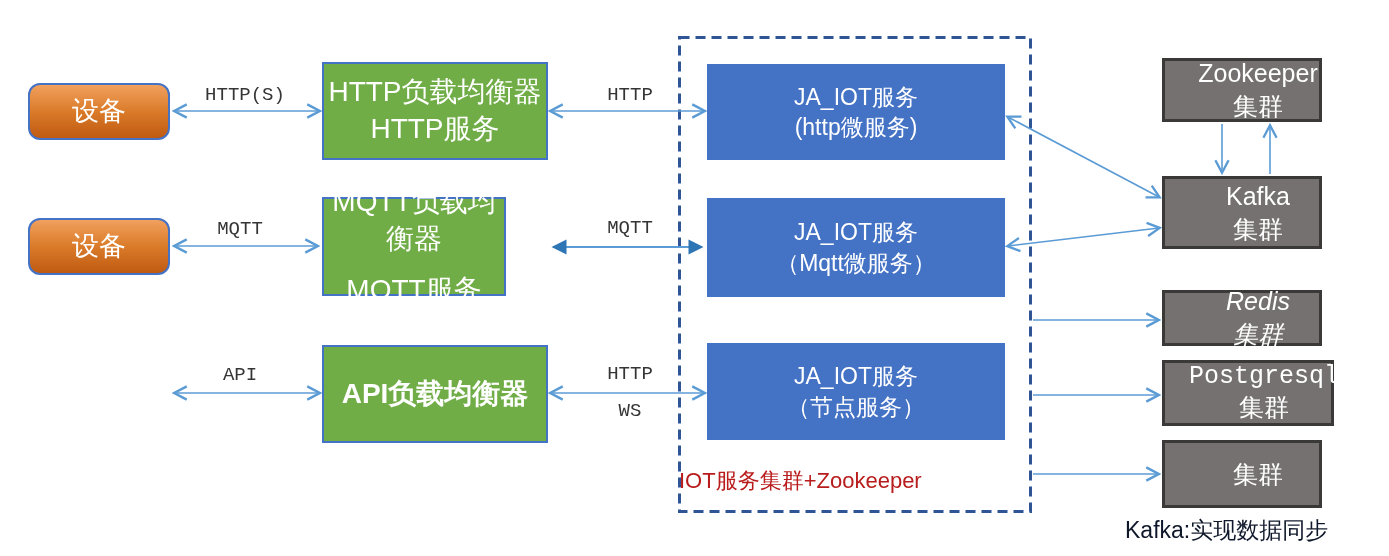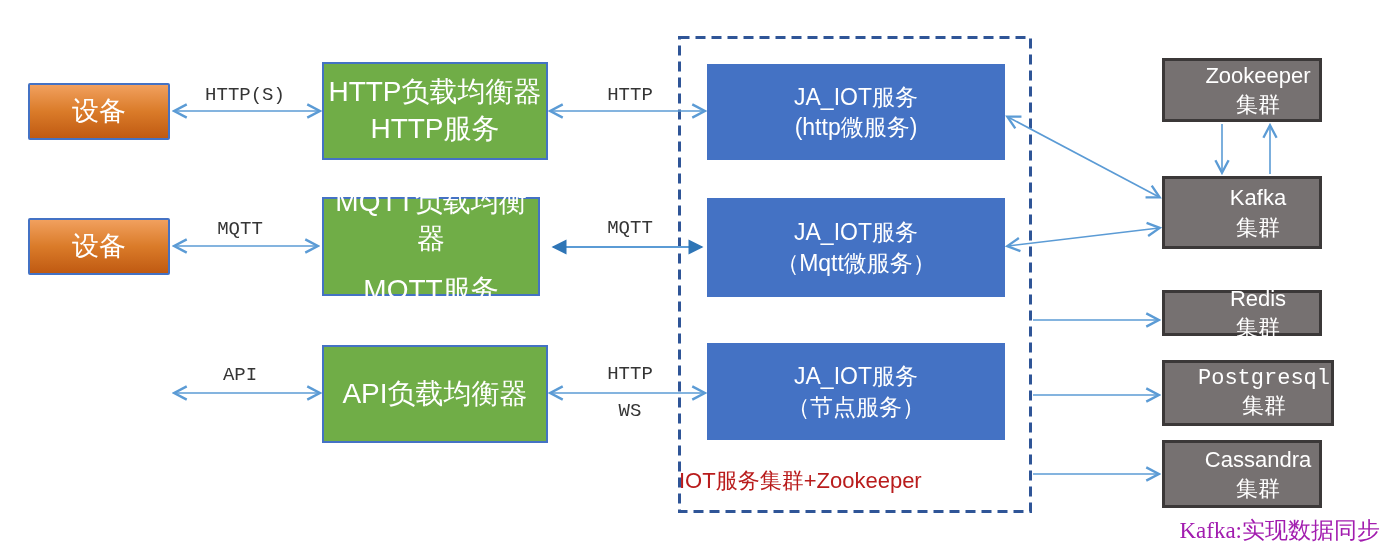--- a/index.html
+++ b/index.html
@@ -2,27 +2,27 @@
 <html style="--c-orange-top: #F1A05E; --c-orange-bottom: #C05A12; --c-green: #70AD47; --c-blue: #4472C4; --c-gray: #767171; --c-gray-border: #3B3838; --c-node-border: #4472C4; --c-arrow: #5B9BD5; --c-arrow-filled: #2E75B6; --c-dashed-border: #2F5597;"><head>
 <meta charset="utf-8">
 <style>
   html,body{margin:0;padding:0;background:#fff;font-family:"Liberation Sans","DejaVu Sans",sans-serif;}
   .canvas{position:relative;width:1389px;height:556px;background:#fff;overflow:hidden;}
   .arrow-layer{position:absolute;left:0;top:0;width:1389px;height:556px;}
   .node{position:absolute;display:flex;flex-direction:column;align-items:center;justify-content:center;
         color:#fff;text-align:center;box-sizing:border-box;line-height:1.32;}
   .node span{display:block;}
   .orange{background:linear-gradient(180deg,var(--c-orange-top,#F1A05E) 0%,#DA7B29 50%,var(--c-orange-bottom,#C05A12) 100%);
-          border:2px solid var(--c-node-border,#4472C4);font-size:27px;border-radius:2px;}
+          border:2px solid var(--c-node-border,#4472C4);font-size:27px;border-radius:12px;}
   .green{background:var(--c-green,#70AD47);border:2px solid var(--c-node-border,#4472C4);font-size:28px;}
   .blue{background:var(--c-blue,#4472C4);font-size:23px;}
-  .gray{background:var(--c-gray,#767171);border:3px solid var(--c-gray-border,#3B3838);font-size:22px;padding-left:32px;}
+  .gray{background:var(--c-gray,#767171);border:3px solid var(--c-gray-border,#3B3838);font-size:25px;padding-left:32px;}
   .edge-label{position:absolute;font-size:19px;color:#353535;text-align:center;font-family:Liberation Mono, monospace;}
   .cluster-label{position:absolute;font-size:22px;color:#b91c1c;text-align:left;}
-  .footnote{position:absolute;font-size:23px;color:#a21caf;text-align:right;font-family:Liberation Serif, serif;}
+  .footnote{position:absolute;font-size:23px;color:#0f172a;text-align:left;}
 </style>
 </head>
 <body>
 
 <div class="canvas">
 
   <svg class="arrow-layer" viewBox="0 0 1389 556">
     <defs>
       <marker id="vopen" viewBox="0 0 12 12" refX="10" refY="6" markerWidth="11" markerHeight="11" orient="auto-start-reverse">
         <path d="M2,1.5 L10.5,6 L2,10.5" fill="none" stroke="#5B9BD5" stroke-width="1.6"></path>
@@ -57,25 +57,25 @@
     <span>设备</span>
   </div>
   <div class="node orange" style="left:28px;top:218px;width:142px;height:57px;">
     <span>设备</span>
   </div>
 
   <div class="node green" style="left:322px;top:62px;width:226px;height:98px;">
     <span>HTTP负载均衡器</span>
     <span>HTTP服务</span>
   </div>
-  <div class="node green" style="left:322px;top:197px;width:218px;height:99px;gap:15px;">
+  <div class="node green" style="left:322px;top:197px;width:184px;height:99px;gap:15px;">
     <span>MQTT负载均衡器</span>
     <span>MQTT服务</span>
   </div>
-  <div class="node green" style="left:322px;top:345px;width:226px;height:98px;">
+  <div class="node green" style="left:322px;top:345px;width:226px;height:98px;font-weight:bold;">
     <span>API负载均衡器</span>
   </div>
 
   <div class="node blue" style="left:707px;top:64px;width:298px;height:96px;">
     <span>JA_IOT服务</span>
     <span>(http微服务)</span>
   </div>
   <div class="node blue" style="left:707px;top:198px;width:298px;height:99px;">
     <span>JA_IOT服务</span>
     <span>（Mqtt微服务）</span>
@@ -87,30 +87,29 @@
   <div class="cluster-label" style="left:679px;top:466px;width:352px;">IOT服务集群+Zookeeper</div>
 
   <div class="node gray" style="left:1162px;top:58px;width:160px;height:64px;">
     <span>Zookeeper</span>
     <span>集群</span>
   </div>
   <div class="node gray" style="left:1162px;top:176px;width:160px;height:73px;">
     <span>Kafka</span>
     <span>集群</span>
   </div>
-  <div class="node gray" style="left:1162px;top:290px;width:160px;height:46px;">
+  <div class="node gray" style="left:1162px;top:290px;width:160px;height:56px;font-style:italic;">
     <span>Redis</span>
     <span>集群</span>
   </div>
   <div class="node gray" style="left:1162px;top:360px;width:172px;height:66px;font-family:Liberation Mono, monospace;">
     <span>Postgresql</span>
     <span>集群</span>
   </div>
   <div class="node gray" style="left:1162px;top:440px;width:160px;height:68px;">
-    <span>Cassandra</span>
     <span>集群</span>
   </div>
 
   <div class="edge-label" style="left:190px;top:84px;width:110px;">HTTP(S)</div>
   <div class="edge-label" style="left:580px;top:84px;width:100px;">HTTP</div>
   <div class="edge-label" style="left:190px;top:218px;width:100px;">MQTT</div>
   <div class="edge-label" style="left:580px;top:217px;width:100px;">MQTT</div>
   <div class="edge-label" style="left:190px;top:364px;width:100px;">API</div>
   <div class="edge-label" style="left:580px;top:363px;width:100px;">HTTP</div>
   <div class="edge-label" style="left:580px;top:400px;width:100px;">WS</div>

